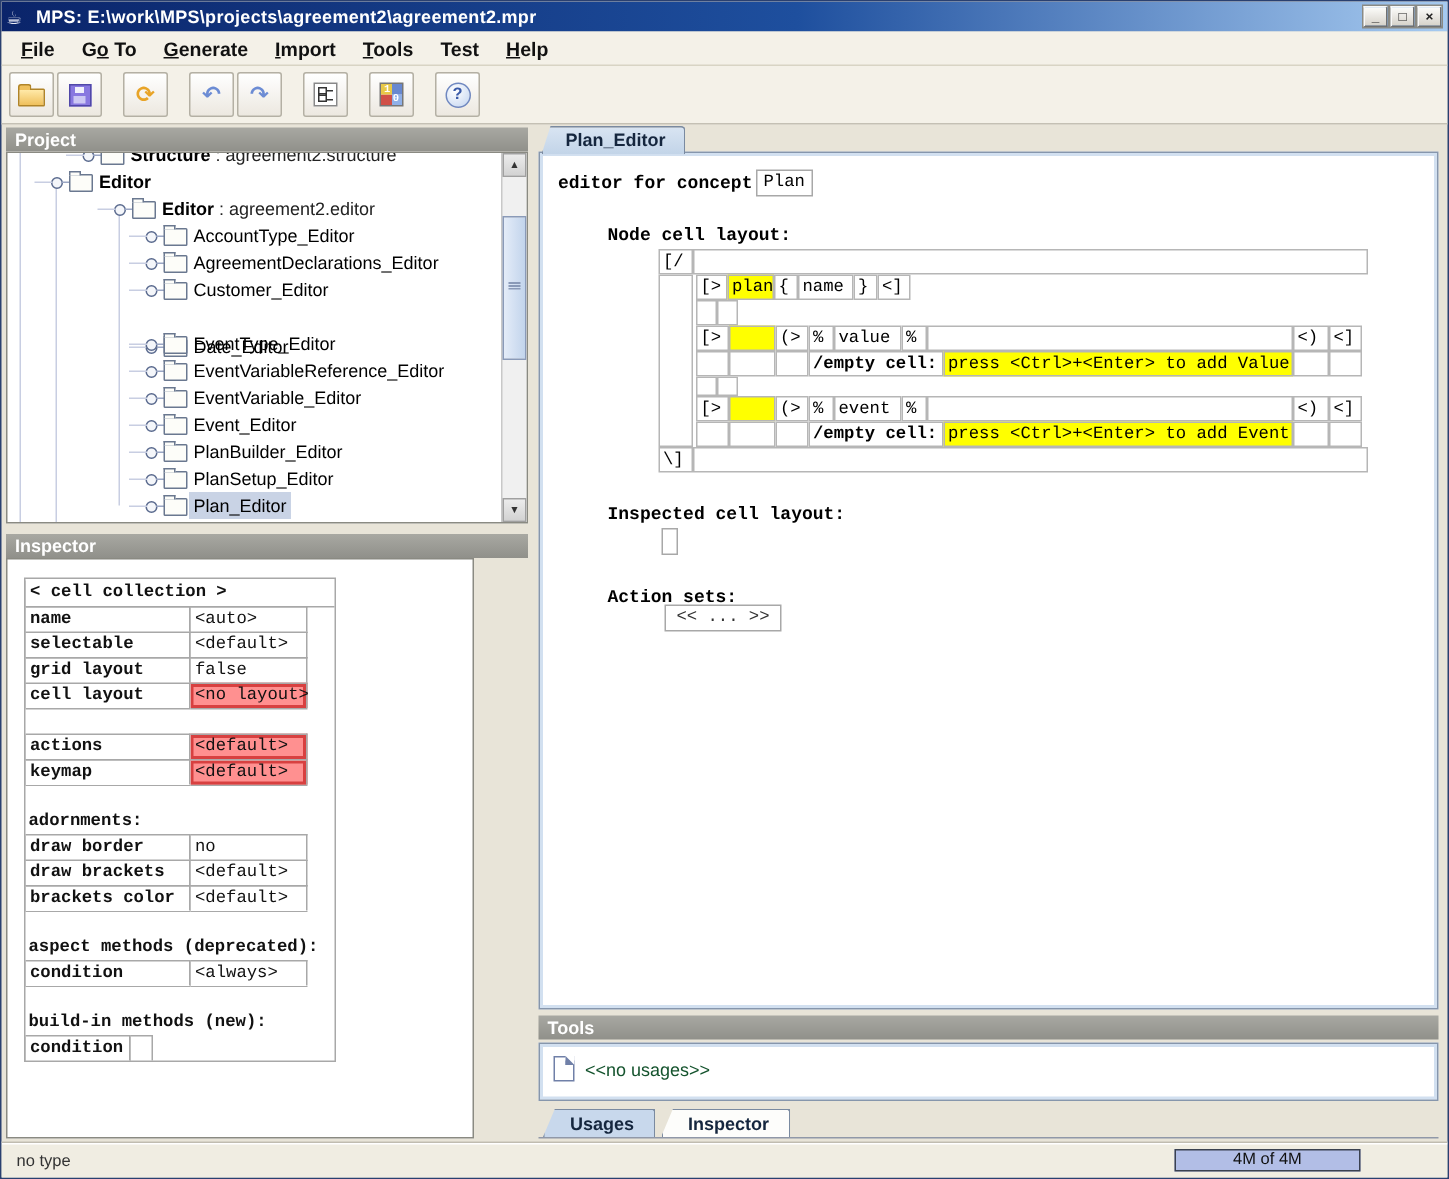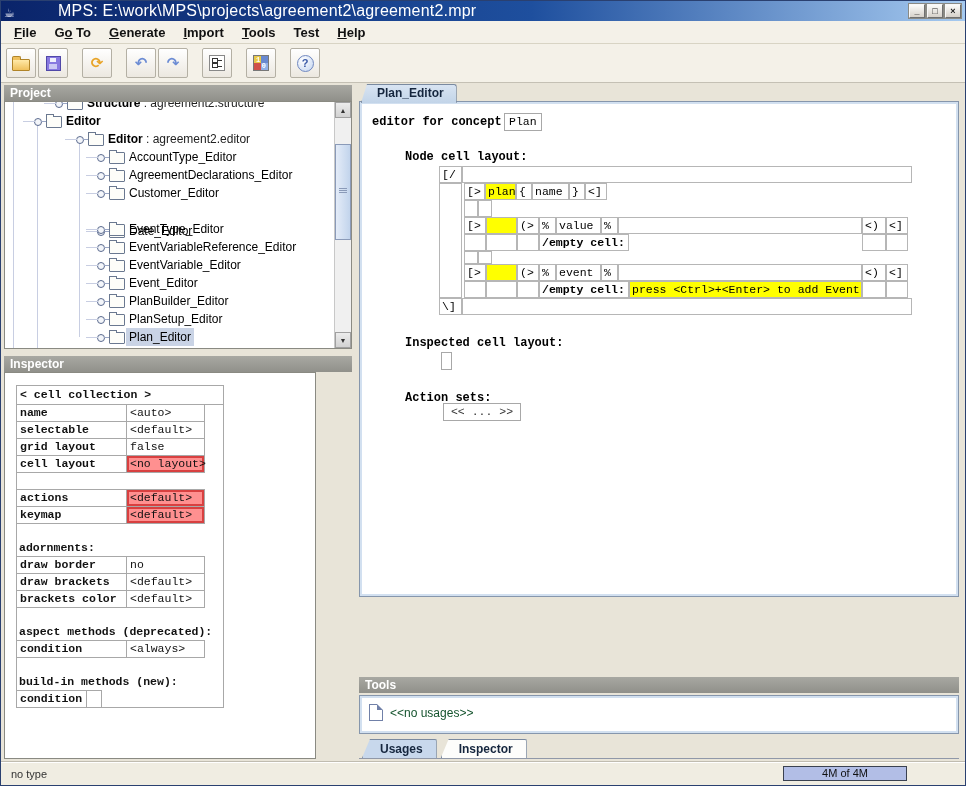--- a/index.html
+++ b/index.html
@@ -5,21 +5,21 @@
   html,body{margin:0;padding:0;background:#666;}
   .window{position:relative;width:966px;height:786px;background:#E8E4D8;overflow:hidden;
     font-family:"Liberation Sans","DejaVu Sans",sans-serif;border:1px solid #2A4070;box-sizing:border-box;}
 
   
   .titlebar{position:absolute;left:0;top:0;width:100%;height:20px;
     background:linear-gradient(90deg,#0A246A 0%,#1E4F9E 55%,#A6CAF0 100%);
     color:#fff;display:flex;align-items:center;}
   .title-icon{width:16px;height:16px;margin:0 4px 0 3px;}
   .title-icon::before{content:'☕';font-size:12px;line-height:16px;color:#E8EAF4;}
-  .title-text{font-weight:normal;font-size:16px;letter-spacing:.2px;white-space:nowrap;margin-left:34px;}
+  .title-text{font-weight:bold;font-size:12px;letter-spacing:.2px;white-space:nowrap;}
   .win-controls{margin-left:auto;display:flex;gap:2px;padding-right:4px;}
   .wbtn{width:16px;height:14px;padding:0;font:bold 9px "Liberation Sans",sans-serif;line-height:11px;
     text-align:center;color:#202020;background:linear-gradient(#FCFCFA,#D6D2CA);
     border:1px solid;border-color:#F8F8F8 #707070 #707070 #F8F8F8;box-shadow:0 0 0 1px #8A8A84;}
 
   
   .menubar{position:absolute;left:0;top:20px;width:100%;height:23px;background:#F4F1E8;
     border-bottom:1px solid #D8D4C4;display:flex;align-items:center;padding-left:4px;box-sizing:border-box;}
   .menu-item{font-weight:bold;font-size:13px;color:#111;padding:0 9px;white-space:pre;}
   .toolbar{position:absolute;left:0;top:43px;width:100%;height:39px;background:#F4F1E8;
@@ -91,21 +91,21 @@
     box-sizing:border-box;box-shadow:0 1px 0 #A8A8A8;}
   .ival{width:78px;padding-left:3px;border-top:1px solid #A8A8A8;border-right:1px solid #A8A8A8;
     box-sizing:border-box;box-shadow:0 1px 0 #A8A8A8;}
   .ikey.sm{width:70px;} .ival.sm{width:15px;}
 
   
   #editor-tab{position:absolute;left:360px;top:83px;height:18px;padding:0 12px 0 15px;z-index:2;
     background:linear-gradient(#D8E4F2,#C2D4E8);border:1px solid #7A8AA0;border-bottom:none;
     border-radius:6px 3px 0 0;clip-path:polygon(6px 0,100% 0,100% 100%,0 100%);
     font-weight:bold;font-size:12px;line-height:17px;color:#15263E;}
-  #editor{position:absolute;left:358px;top:100px;width:600px;height:496px;background:#fff;
+  #editor{position:absolute;left:358px;top:100px;width:600px;height:572px;background:#fff;
     border:1px solid #8696AC;box-shadow:inset 0 0 0 2px #D2E0F0;box-sizing:border-box;}
   .elabel{position:absolute;font-family:"Liberation Mono","DejaVu Sans Mono",monospace;
     font-weight:bold;font-size:12px;white-space:nowrap;color:#000;}
   #lbl-concept{left:12px;top:13px;}
   #concept-box{position:absolute;left:144px;top:11px;width:38px;height:18px;border:1px solid #A8A8A8;
     font:11.5px "Liberation Mono",monospace;line-height:16px;padding-left:4px;box-sizing:border-box;}
   #lbl-node{left:45px;top:48px;}
   #lbl-inspected{left:45px;top:234px;}
   #inspected-box{position:absolute;left:81px;top:250px;width:11px;height:18px;border:1px solid #A8A8A8;box-sizing:border-box;}
   #lbl-actions{left:45px;top:289px;}
@@ -376,20 +376,21 @@
         <div class="ecell" style="left: 179px; top: 115px; width: 17px; height: 17px;">%</div>
         <div class="ecell" style="left: 196px; top: 115px; width: 45px; height: 17px;">value</div>
         <div class="ecell" style="left: 241px; top: 115px; width: 17px; height: 17px;">%</div>
         <div class="ecell" style="left: 258px; top: 115px; width: 244px; height: 17px;"></div>
         <div class="ecell" style="left: 502px; top: 115px; width: 24px; height: 17px;">&lt;)</div>
         <div class="ecell" style="left: 526px; top: 115px; width: 22px; height: 17px;">&lt;]</div>
         <div class="ecell" style="left: 104px; top: 132px; width: 22px; height: 17px;"></div>
         <div class="ecell" style="left: 126px; top: 132px; width: 31px; height: 17px;"></div>
         <div class="ecell" style="left: 157px; top: 132px; width: 22px; height: 17px;"></div>
         <div class="ecell b" style="left: 179px; top: 132px; width: 90px; height: 17px;">/empty cell:</div>
+        <div class="ecell" style="left: 269px; top: 132px; width: 233px; height: 17px; background: rgb(255, 255, 0);">press &lt;Ctrl&gt;+&lt;Enter&gt; to add Value</div>
         <div class="ecell" style="left: 502px; top: 132px; width: 24px; height: 17px;"></div>
         <div class="ecell" style="left: 526px; top: 132px; width: 22px; height: 17px;"></div>
         <div class="ecell" style="left: 104px; top: 149px; width: 14px; height: 13px;"></div>
         <div class="ecell" style="left: 118px; top: 149px; width: 14px; height: 13px;"></div>
         <div class="ecell" style="left: 104px; top: 162px; width: 22px; height: 17px;">[&gt;</div>
         <div class="ecell" style="left: 126px; top: 162px; width: 31px; height: 17px; background: rgb(255, 255, 0);"></div>
         <div class="ecell" style="left: 157px; top: 162px; width: 22px; height: 17px;">(&gt;</div>
         <div class="ecell" style="left: 179px; top: 162px; width: 17px; height: 17px;">%</div>
         <div class="ecell" style="left: 196px; top: 162px; width: 45px; height: 17px;">event</div>
         <div class="ecell" style="left: 241px; top: 162px; width: 17px; height: 17px;">%</div>

